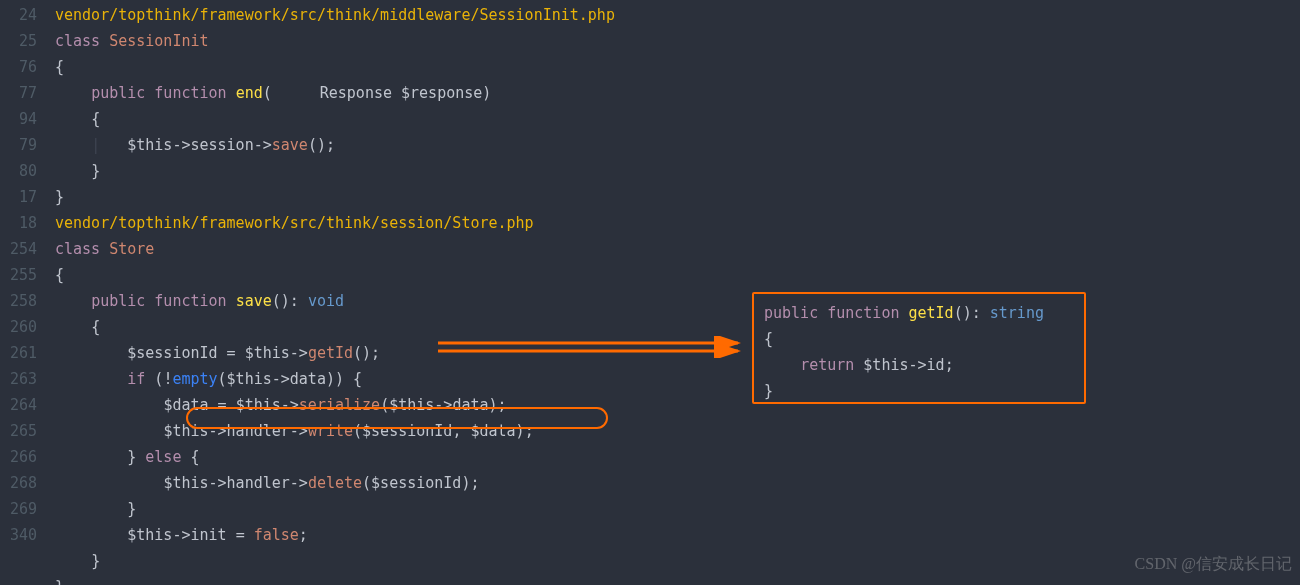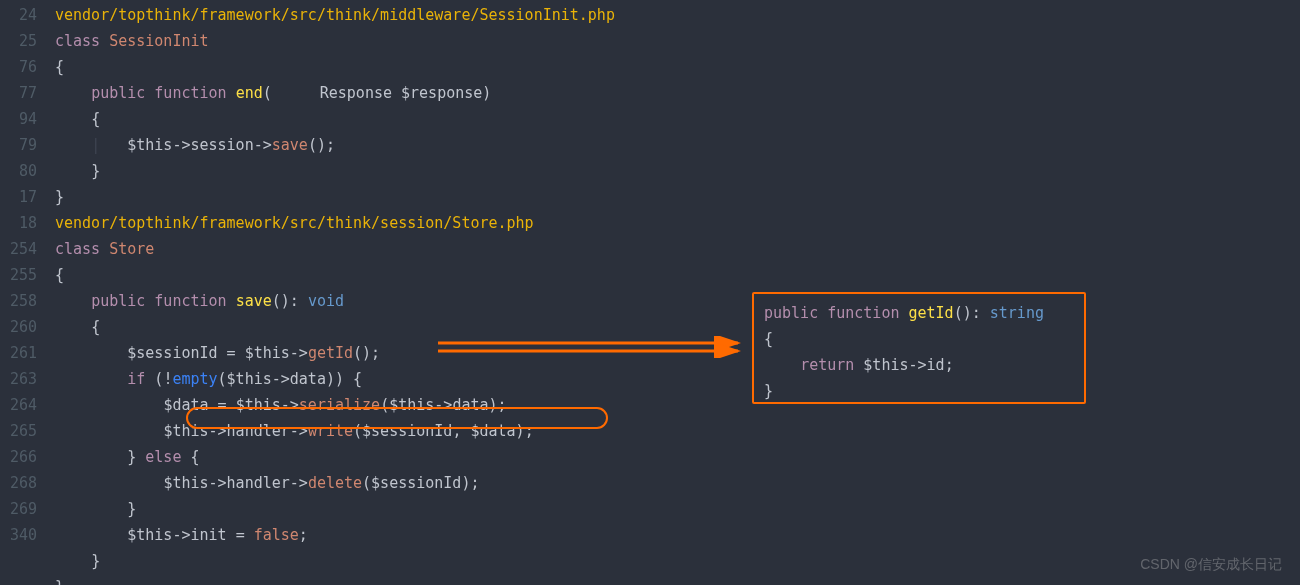--- a/index.html
+++ b/index.html
@@ -70,25 +70,25 @@
       left: 186px;
       top: 407px;
       width: 422px;
       height: 22px;
       border: 2px solid #ff6a00;
       border-radius: 11px;
       pointer-events: none;
     }
     .watermark {
       position: absolute;
-      right: 18px;
+      right: 8px;
       bottom: 8px;
       color: rgba(200,200,200,0.35);
-      font-size: 14px;
-      font-family: Liberation Sans, sans-serif;
+      font-size: 16px;
+      font-family: Liberation Serif, serif;
     }
   </style>
 </head>
 <body>
 
 <div class="editor">
   <div class="gutter">
       <div></div>
       <div>24</div>
       <div>25</div>

